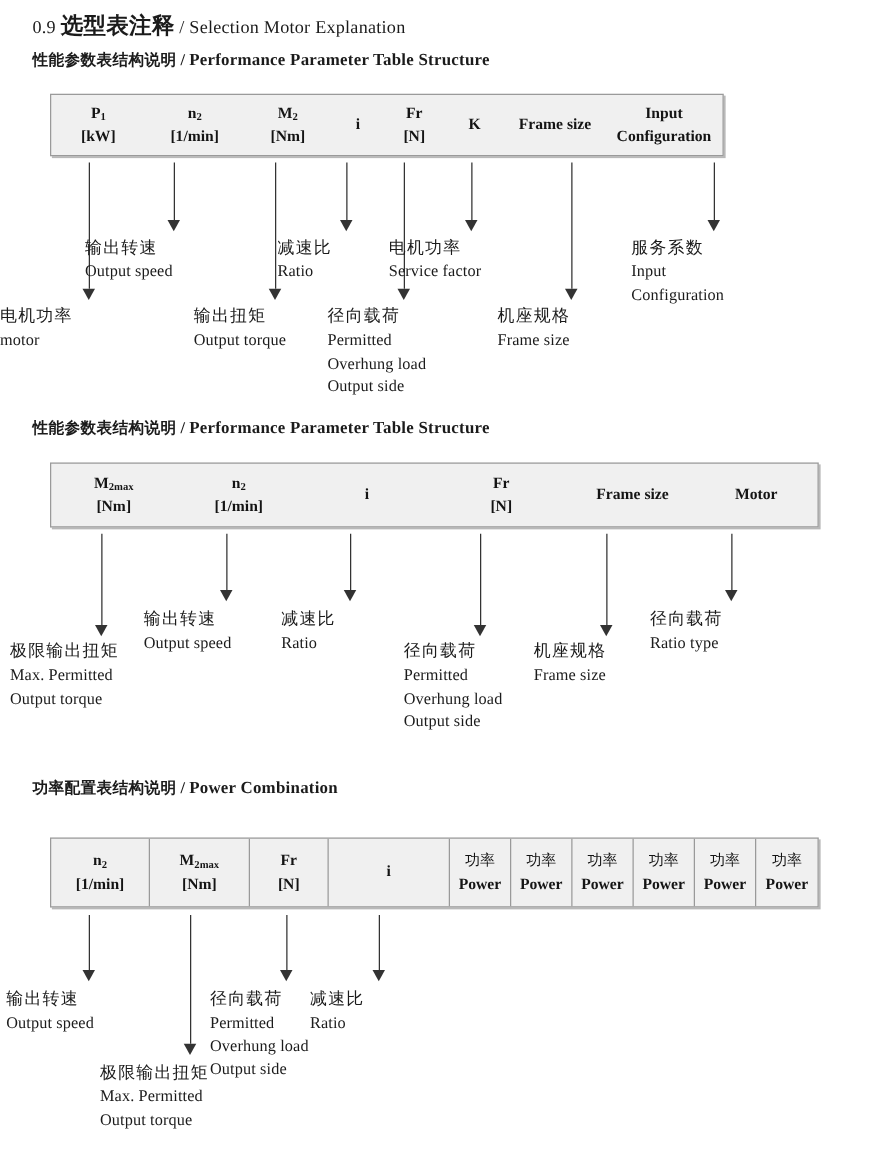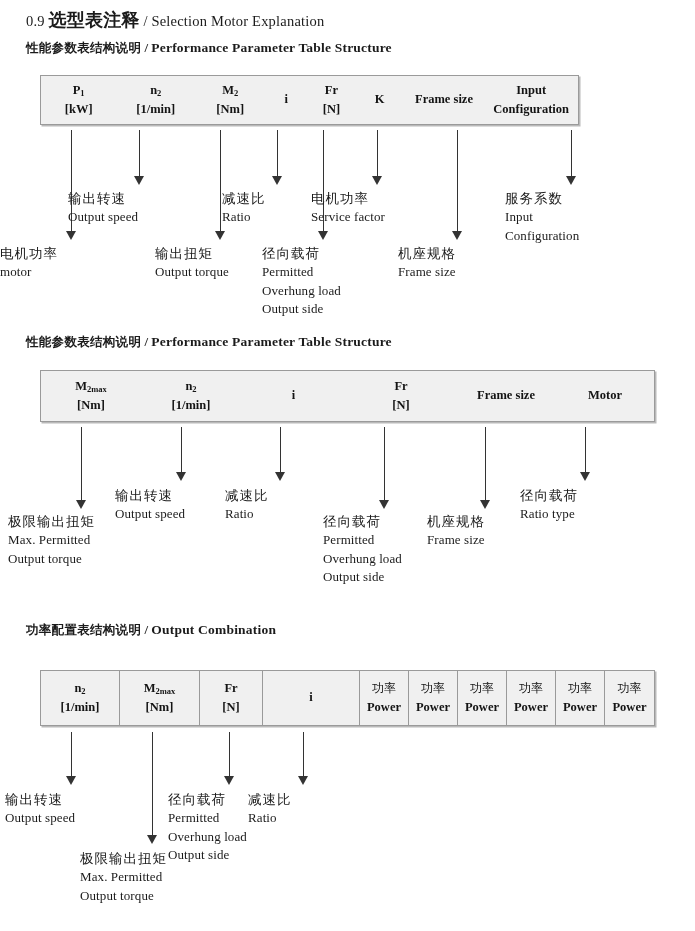--- a/index.html
+++ b/index.html
@@ -344,21 +344,21 @@
   <span class="en">Frame size</span>
 </div>
 <div class="note" style="left:520px; top:486px; width:133px;">
   <span class="cn">径向载荷</span>
   <span class="en">Ratio type</span>
 </div>
 
 <div class="sec-heading" style="top:622px;">
   <span class="cn">功率配置表结构说明</span>
   <span class="sep">/</span>
-  <span class="en">Output Combination</span>
+  <span class="en">Power Combination</span>
 </div>
 
 <div class="hdr-table" style="left:40px; top:670px; width:615px; height:56px;">
   <div class="hdr-cell divided" style="width:78px;">
     <span class="l1"><span>n</span><sub>2</sub></span>
     <span class="l2">[1/min]</span>
   </div>
   <div class="hdr-cell divided" style="width:80px;">
     <span class="l1"><span>M</span><sub>2max</sub></span>
     <span class="l2">[Nm]</span>

